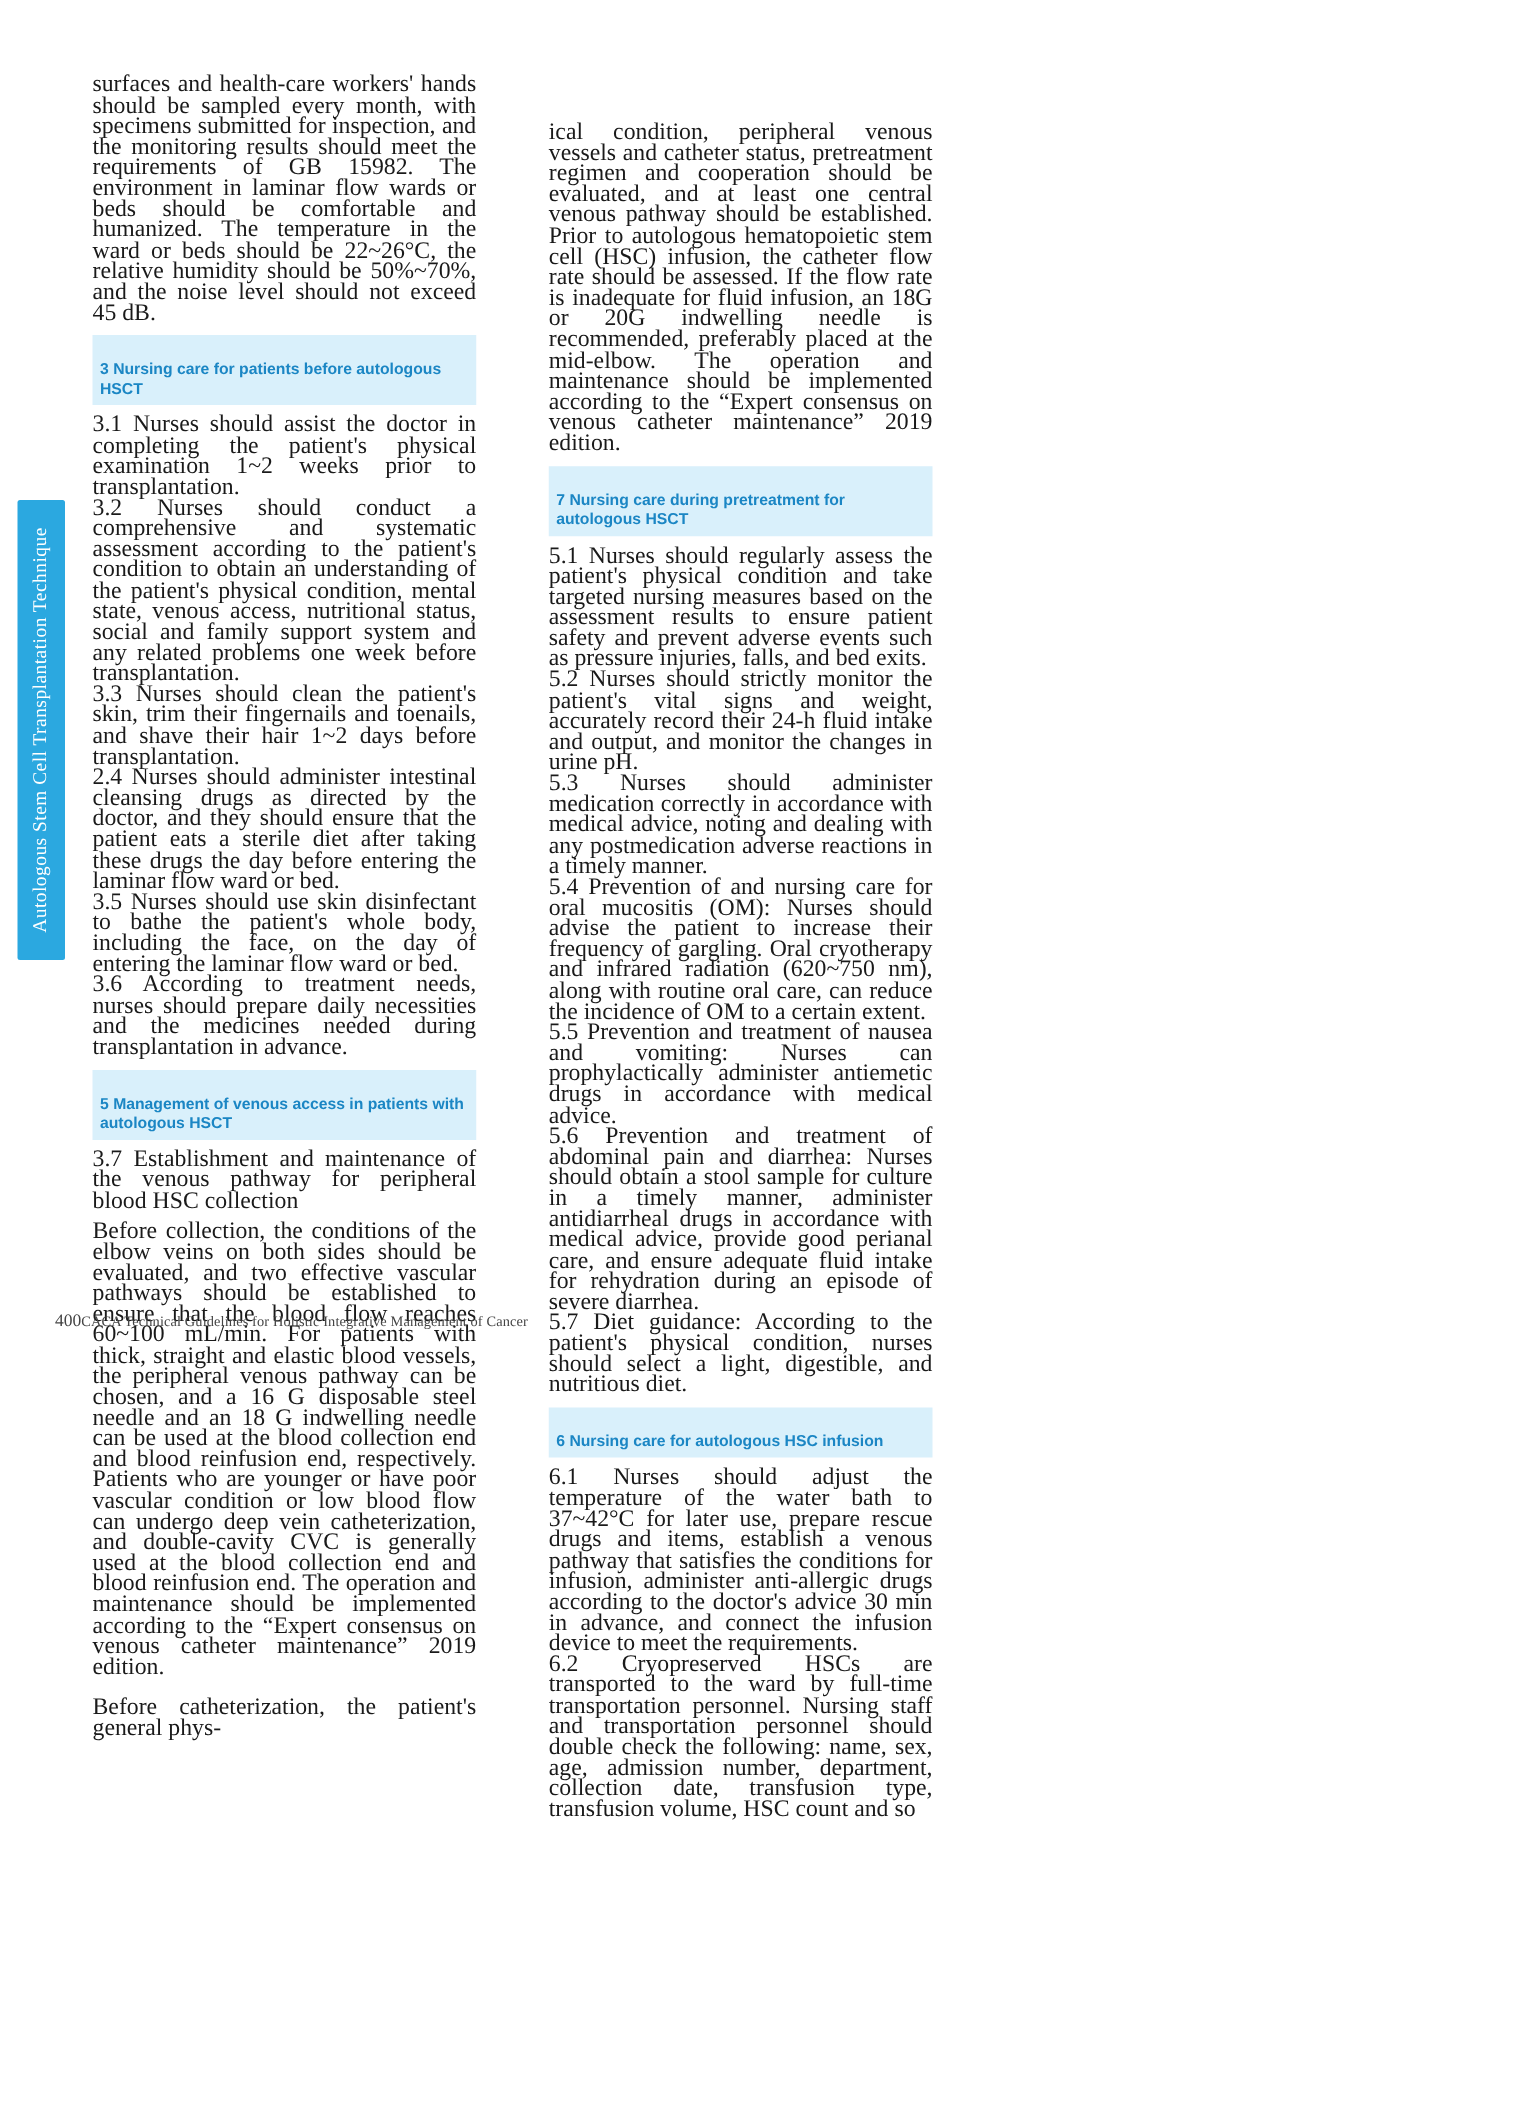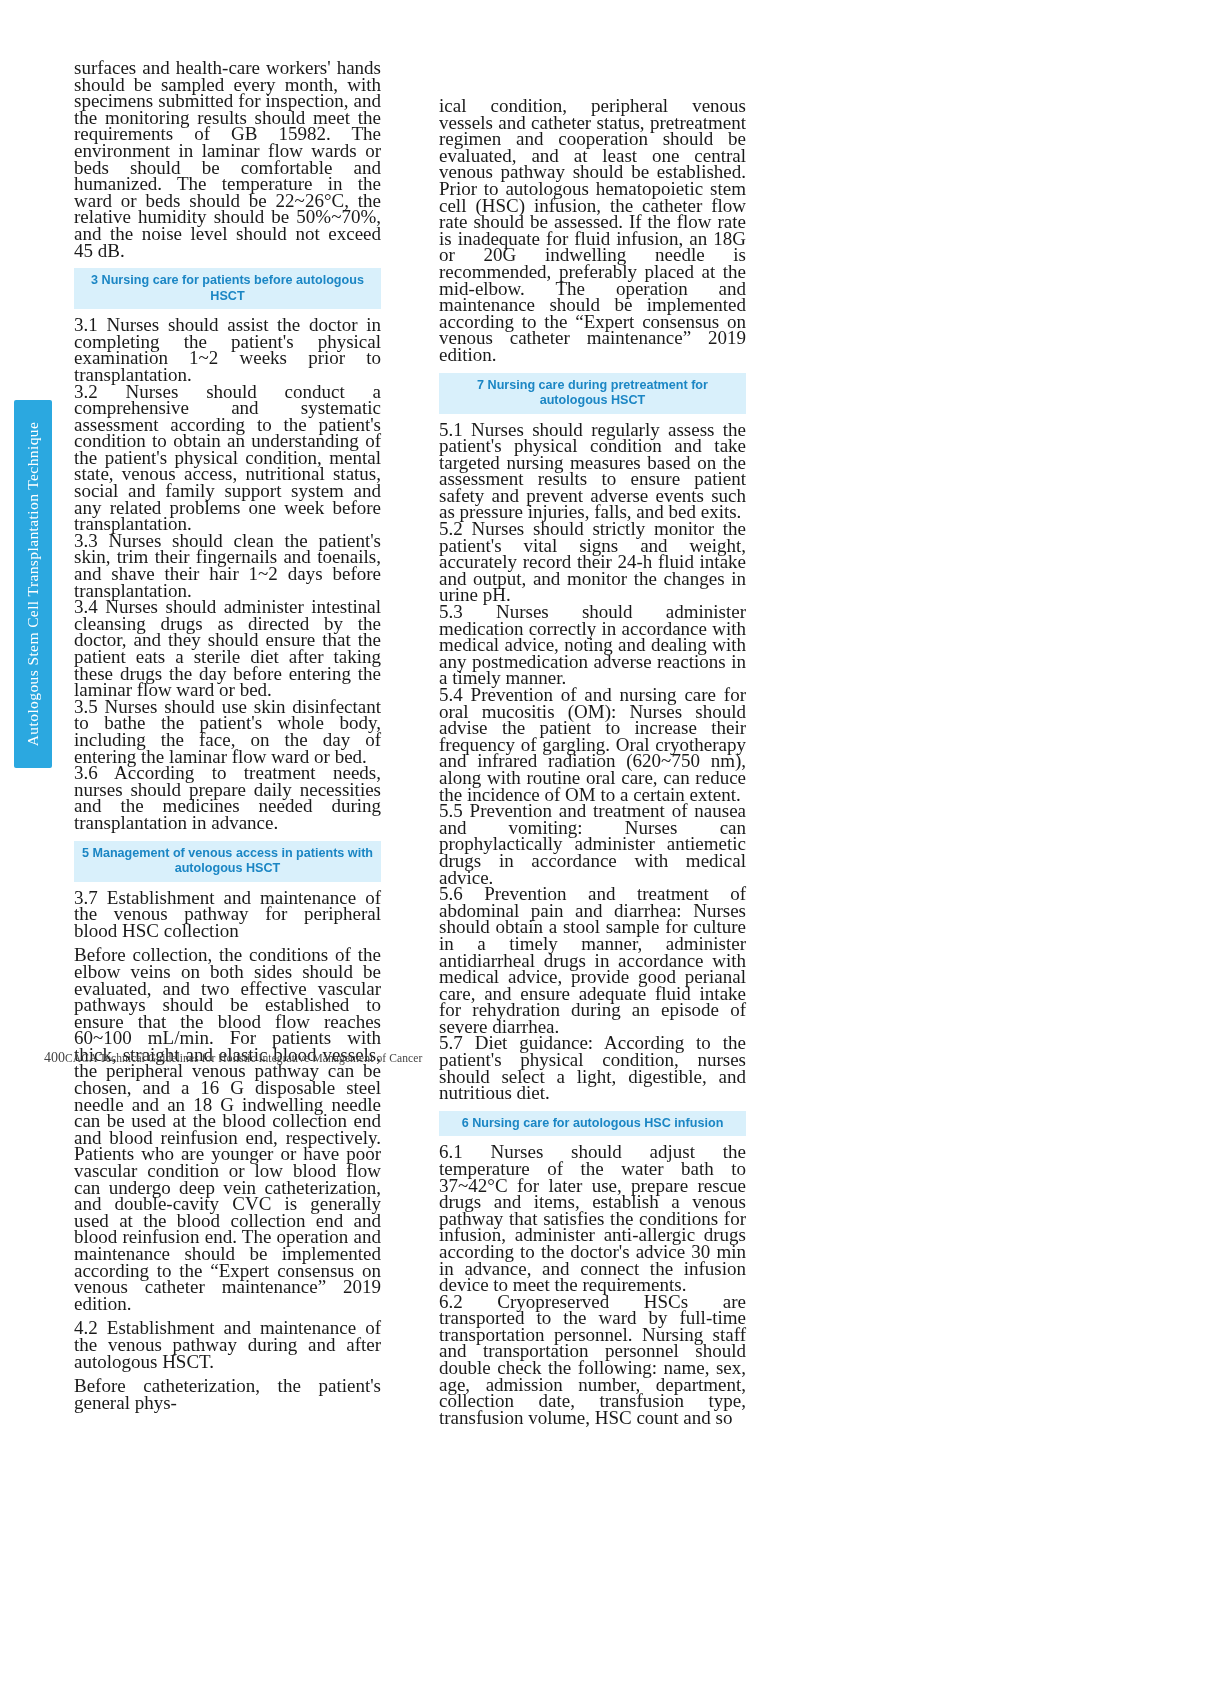--- a/index.html
+++ b/index.html
@@ -70,22 +70,21 @@
     text-justify: inter-word;
     hyphens: manual;
   }
   .head {
     background: #d9f0fb;
     color: #1b86c4;
     font-family: "Liberation Sans", sans-serif;
     font-weight: bold;
     font-size: 12.6px;
     line-height: 15.5px;
-    text-align: center;
-    padding: 5px 6px 5px 6px;
+    padding: 20px 6px 5px 6px;
     margin: 9px 0 8px 0;
     box-sizing: border-box;
   }
   .gap { height: 8px; }
   .footer {
     position: absolute;
     left: 44px;
     top: 1050px;
     display: flex;
     align-items: baseline;
@@ -114,29 +113,28 @@
   </div>
 
   <div class="columns">
 
     <div class="col col-left">
       <p>surfaces and health-care workers' hands should be sampled every month, with specimens submitted for inspection, and the monitoring results should meet the requirements of GB 15982. The environment in laminar flow wards or beds should be comfortable and humanized. The temperature in the ward or beds should be 22~26°C, the relative humidity should be 50%~70%, and the noise level should not exceed 45 dB.</p>
       <div class="head">3 Nursing care for patients before autologous HSCT</div>
       <p>3.1 Nurses should assist the doctor in completing the patient's physical examination 1~2 weeks prior to transplantation.</p>
       <p>3.2 Nurses should conduct a comprehensive and systematic assessment according to the patient's condition to obtain an understanding of the patient's physical condition, mental state, venous access, nutritional status, social and family support system and any related problems one week before transplantation.</p>
       <p>3.3 Nurses should clean the patient's skin, trim their fingernails and toenails, and shave their hair 1~2 days before transplantation.</p>
-      <p>3.4 Nurses should administer intestinal cleansing drugs as directed by the doctor, and they should ensure that the patient eats a sterile diet after taking these drugs the day before entering the laminar flow ward or bed.</p>
+      <p>2.4 Nurses should administer intestinal cleansing drugs as directed by the doctor, and they should ensure that the patient eats a sterile diet after taking these drugs the day before entering the laminar flow ward or bed.</p>
       <p>3.5 Nurses should use skin disinfectant to bathe the patient's whole body, including the face, on the day of entering the laminar flow ward or bed.</p>
       <p>3.6 According to treatment needs, nurses should prepare daily necessities and the medicines needed during transplantation in advance.</p>
       <div class="head">5 Management of venous access in patients with autologous HSCT</div>
       <p>3.7 Establishment and maintenance of the venous pathway for peripheral blood HSC collection</p>
       <div class="gap"></div>
       <p>Before collection, the conditions of the elbow veins on both sides should be evaluated, and two effective vascular pathways should be established to ensure that the blood flow reaches 60~100 mL/min. For patients with thick, straight and elastic blood vessels, the peripheral venous pathway can be chosen, and a 16 G disposable steel needle and an 18 G indwelling needle can be used at the blood collection end and blood reinfusion end, respectively. Patients who are younger or have poor vascular condition or low blood flow can undergo deep vein catheterization, and double-cavity CVC is generally used at the blood collection end and blood reinfusion end. The operation and maintenance should be implemented according to the “Expert consensus on venous catheter maintenance” 2019 edition.</p>
       <div class="gap"></div>
-      <p>4.2 Establishment and maintenance of the venous pathway during and after autologous HSCT.</p>
       <div class="gap"></div>
       <p>Before catheterization, the patient's general phys-</p>
     </div>
 
     <div class="col col-right">
       <p>ical condition, peripheral venous vessels and catheter status, pretreatment regimen and cooperation should be evaluated, and at least one central venous pathway should be established. Prior to autologous hematopoietic stem cell (HSC) infusion, the catheter flow rate should be assessed. If the flow rate is inadequate for fluid infusion, an 18G or 20G indwelling needle is recommended, preferably placed at the mid-elbow. The operation and maintenance should be implemented according to the “Expert consensus on venous catheter maintenance” 2019 edition.</p>
       <div class="head">7 Nursing care during pretreatment for autologous HSCT</div>
       <p>5.1 Nurses should regularly assess the patient's physical condition and take targeted nursing measures based on the assessment results to ensure patient safety and prevent adverse events such as pressure injuries, falls, and bed exits.</p>
       <p>5.2 Nurses should strictly monitor the patient's vital signs and weight, accurately record their 24-h fluid intake and output, and monitor the changes in urine pH.</p>
       <p>5.3 Nurses should administer medication correctly in accordance with medical advice, noting and dealing with any postmedication adverse reactions in a timely manner.</p>

